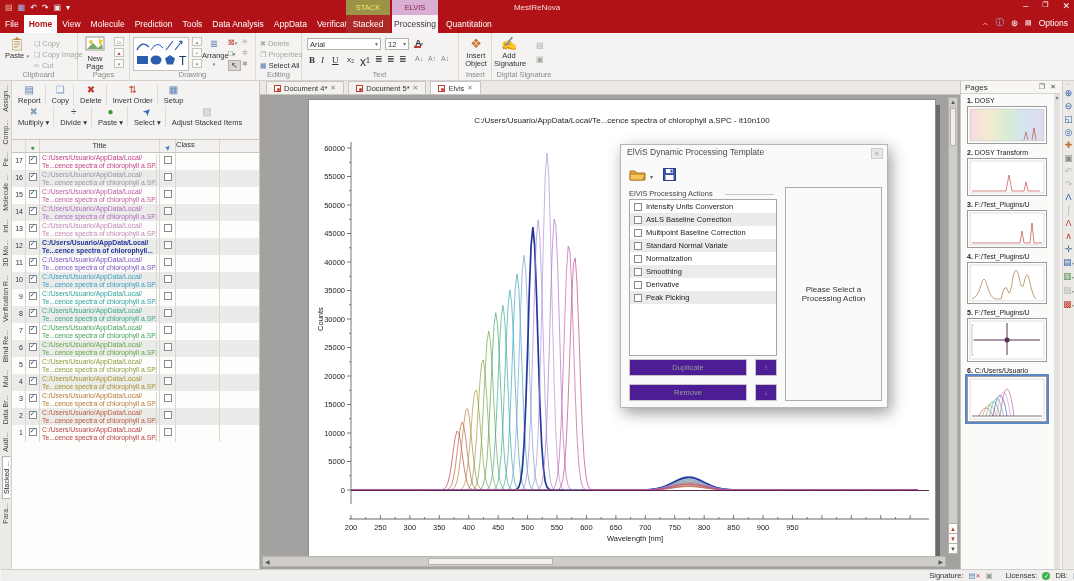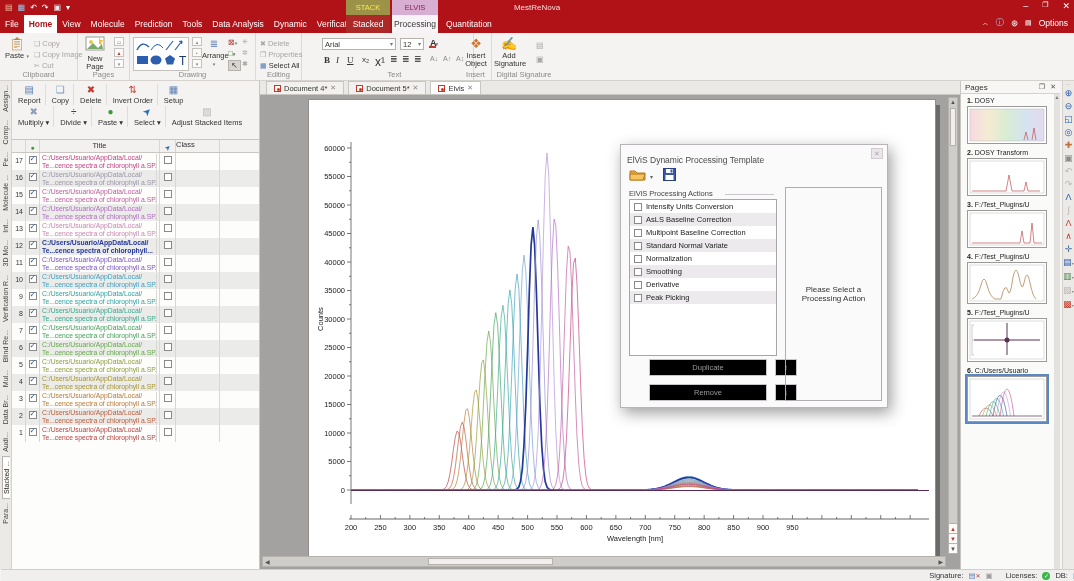--- a/index.html
+++ b/index.html
@@ -97,29 +97,29 @@
   .pglist { position:absolute; top:13px; bottom:0; left:0; right:6px; overflow:hidden; background:#fafaf9; }
   .pgitem { padding:3px 0 2px 6px; }
   .pgitem .plabel { font-size:7px; color:#222; margin-bottom:2px; white-space:nowrap; }
   .pgitem .plabel b { font-size:7px; }
   .pgthumb { width:80px; background:#fff; border:1px solid #9a9a98; }
   .pgthumb.sel { outline:2px solid #5b87c5; }
   .pgscroll { position:absolute; right:0; top:13px; bottom:0; width:6px; background:#e4e2df; font-size:5px; color:#777; text-align:center; }
 
   
   .dialog { position:absolute; left:620px; top:144px; width:268px; height:264px; background:#fbfafa; border:1px solid #b8b4b8; box-shadow:3px 5px 14px rgba(40,40,40,.45); z-index:50; }
-  .dlg-title { height:17px; font-size:8.5px; color:#4a4a4a; padding:10px 6px; position:relative; }
+  .dlg-title { height:17px; font-size:8.5px; color:#4a4a4a; padding:2px 6px; position:relative; }
   .dlg-close { position:absolute; right:4px; top:3px; width:12px; height:11px; background:#eae6ea; border:1px solid #d0ccd0; color:#b0a8b0; font-size:7px; text-align:center; line-height:10px; }
   .dlg-tools { position:absolute; left:8px; top:22px; display:flex; align-items:center; gap:4px; }
   .fldlabel { position:absolute; left:8px; top:44px; font-size:7.5px; color:#444; white-space:nowrap; }
   .fldline { position:absolute; left:104px; right:113px; top:49px; border-top:1px solid #c8c4c8; }
   .dlg-list { position:absolute; left:8px; top:54px; width:148px; height:157px; background:#fff; border:1px solid #a8a4a8; overflow:hidden; }
   .ditem { display:flex; align-items:center; gap:4px; height:13px; padding-left:4px; font-size:7.5px; color:#222; }
   .ditem.alt { background:#eceaec; }
-  .dbtn { position:absolute; height:17px; background:#000000; border:1px solid #c8c4c8; font-size:7.5px; color:#9a9a9a; text-align:center; line-height:15px;margin-left:20px; }
+  .dbtn { position:absolute; height:17px; background:#4c1d95; border:1px solid #c8c4c8; font-size:7.5px; color:#9a9a9a; text-align:center; line-height:15px; }
   .dside { position:absolute; left:164px; top:42px; width:97px; height:214px; border:1px solid #b0adb0; display:flex; align-items:center; justify-content:center; text-align:center; font-size:8px; color:#333; padding:4px; }
 
   .statusbar { position:absolute; left:1px; right:0; bottom:0; height:12px; background:#f1efee; border-top:1px solid #d0cecb; font-size:7.5px; color:#333; }
   .statusbar .sright { position:absolute; right:0px; top:1px; display:flex; gap:5px; align-items:center; }
   .gdot { width:8px; height:8px; border-radius:50%; background:#3cb54a; color:#fff; font-size:6px; text-align:center; line-height:8px; display:inline-block;}
   svg text { font-family:"Liberation Sans", sans-serif; }
 </style>
 </head>
 <body>
 
@@ -143,21 +143,21 @@
   </div>
 
   <div class="menubar" id="menubar">
       <div class="mtab">File</div>
       <div class="mtab active">Home</div>
       <div class="mtab">View</div>
       <div class="mtab">Molecule</div>
       <div class="mtab">Prediction</div>
       <div class="mtab">Tools</div>
       <div class="mtab">Data Analysis</div>
-      <div class="mtab">Dynamic</div>
+      <div class="mtab">AppData</div>
       <div class="mtab">Verification</div>
     </div>
   <div class="ctx ctx-stack" style="left:346px; width:44px;">
     <div class="ctx-head">STACK</div>
     <div class="ctx-tab">Stacked</div>
   </div>
   <div class="ctx ctx-elvis" style="left:392px; width:46px;">
     <div class="ctx-head">ELVIS</div>
     <div class="ctx-tab">Processing</div>
   </div>
@@ -227,21 +227,21 @@
       <div class="smallrow" style="left:112px; top:16px; font-size:7px;">✲</div>
       <div class="smallrow" style="left:112px; top:27px; font-size:7px;">✱</div>
       <div class="grp-label">Drawing</div>
     </div>
     <div class="grp" style="left:256px; width:46px;">
       <div class="smallrow" style="left:4px; top:6px;"><span class="sicon">✖</span><span>Delete</span></div>
       <div class="smallrow" style="left:4px; top:17px;"><span class="sicon">❒</span><span>Properties</span></div>
       <div class="smallrow" style="left:4px; top:28px; color:#333;"><span class="sicon" style="color:#5b7fb5;">▦</span><span>Select All</span></div>
       <div class="grp-label">Editing</div>
     </div>
-    <div class="grp" style="left:316px; width:158px;">
+    <div class="grp" style="left:301px; width:158px;">
       <div class="combo" style="left:6px; top:5px; width:74px;"><span>Arial</span><span class="car">▾</span></div>
       <div class="combo" style="left:84px; top:5px; width:24px;"><span>12</span><span class="car">▾</span></div>
       <div class="tbtn" style="left:114px; top:5px; font-weight:bold;">A<span style="display:inline-block;width:7px;height:2px;background:#c23b2e;margin-left:-8px;position:relative;top:2px;"></span><span style="font-size:5px;color:#777;">▾</span></div>
       <div class="tbtn" style="left:8px; top:22px; font-weight:bold; font-family:'Liberation Serif',serif;">B</div>
       <div class="tbtn" style="left:20px; top:22px; font-style:italic; font-family:'Liberation Serif',serif;">I</div>
       <div class="tbtn" style="left:31px; top:22px; text-decoration:underline; font-family:'Liberation Serif',serif;">U</div>
       <div class="tbtn" style="left:46px; top:22px; font-size:8px;">x₂</div>
       <div class="tbtn" style="left:59px; top:22px; font-size:12px;">x¹</div>
       <div class="tbtn" style="left:74px; top:21px; color:#222;">≣</div>
       <div class="tbtn" style="left:86px; top:21px; color:#222;">≣</div>
@@ -514,20 +514,21 @@
             <span>Document 5*</span>
             <span class="x">✕</span>
           </div>
           <div class="dtab active">
             <span class="dticon"></span>
             <span>Elvis</span>
             <span class="x">✕</span>
           </div>
         </div>
       <div class="page">
+        <div class="page-title">C:/Users/Usuario/AppData/Local/Te...cence spectra of chlorophyll a.SPC - it10n100</div>
         <svg id="chart" width="626" height="456" viewBox="0 0 626 456">
             <line x1="42" y1="42" x2="42" y2="404" stroke="#555" stroke-width="0.8"></line>
             <line x1="38" y1="390" x2="42" y2="390" stroke="#555" stroke-width="0.8"></line>
             <text x="36" y="392.5" font-size="7.5" fill="#222" text-anchor="end">0</text>
             <line x1="40" y1="375.75" x2="42" y2="375.75" stroke="#555" stroke-width="0.8"></line>
             <line x1="38" y1="361.5" x2="42" y2="361.5" stroke="#555" stroke-width="0.8"></line>
             <text x="36" y="364" font-size="7.5" fill="#222" text-anchor="end">5000</text>
             <line x1="40" y1="347.25" x2="42" y2="347.25" stroke="#555" stroke-width="0.8"></line>
             <line x1="38" y1="333" x2="42" y2="333" stroke="#555" stroke-width="0.8"></line>
             <text x="36" y="335.5" font-size="7.5" fill="#222" text-anchor="end">10000</text>

